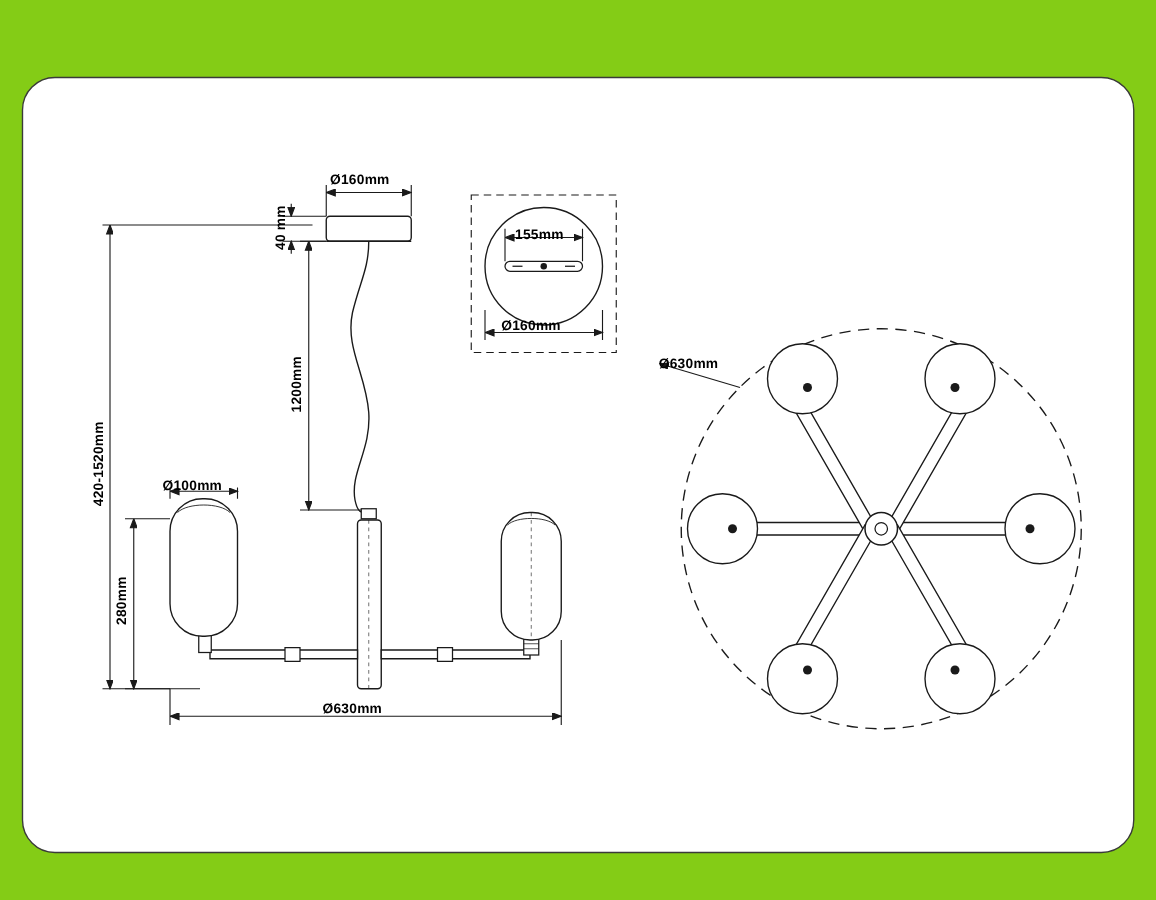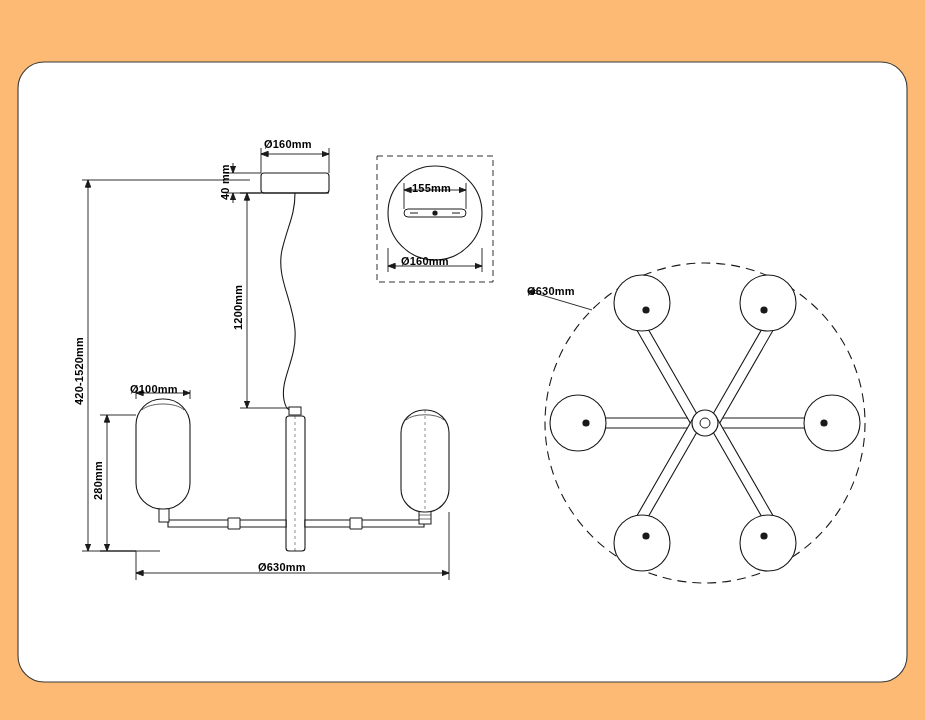--- a/index.html
+++ b/index.html
@@ -10,21 +10,21 @@
   body {
     width: 925px;
     height: 720px;
     font-family: "Liberation Sans", sans-serif;
     overflow: hidden;
   }
   #stage {
     position: relative;
     width: 925px;
     height: 720px;
-    background: #fdba74;
+    background: #84cc16;
   }
   svg.drawing {
     position: absolute;
     left: 0;
     top: 0;
     width: 925px;
     height: 720px;
   }
   .dimlabel {
     position: absolute;

